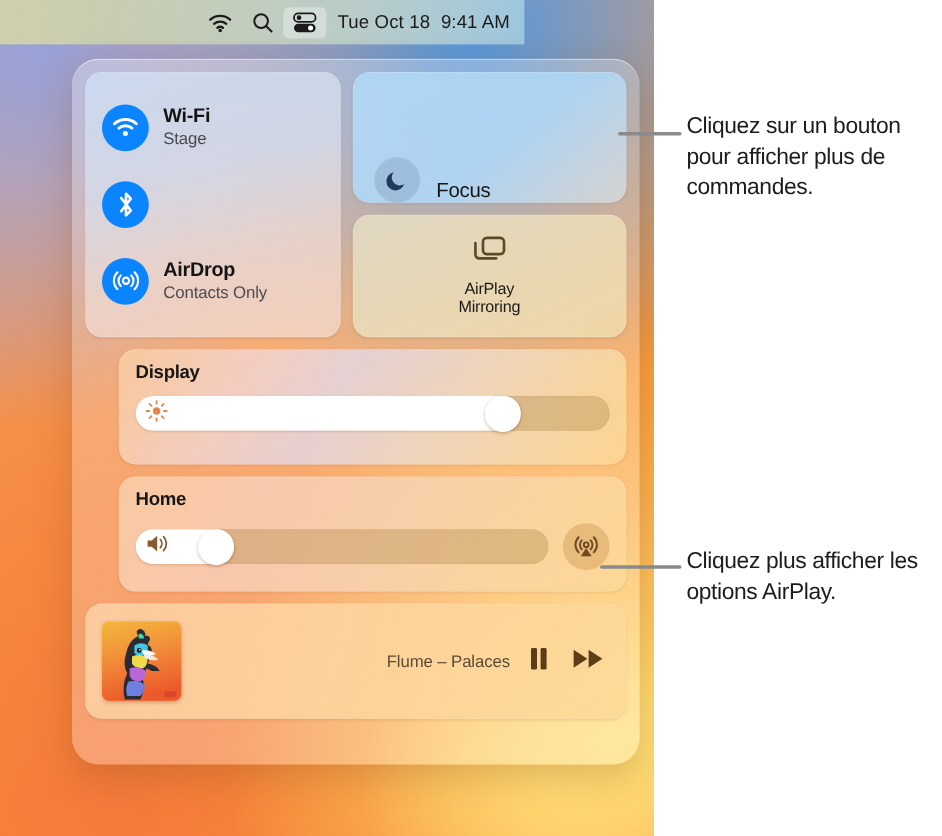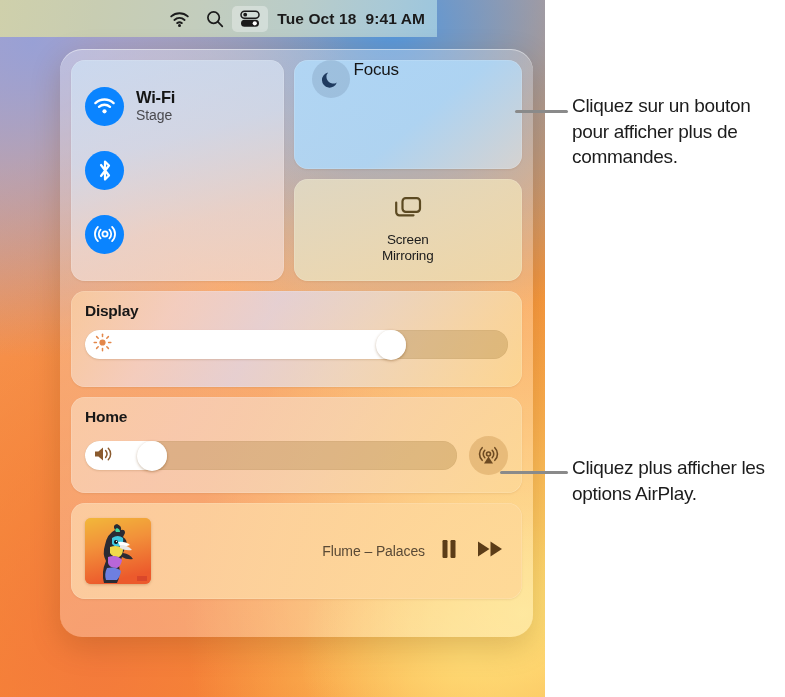--- a/index.html
+++ b/index.html
@@ -54,21 +54,20 @@
     position: absolute;
     left: 0; top: 0;
     width: 437px;
     height: 37px;
     background: linear-gradient(100deg, #cfd0ab 0%, #c8cdb2 22%, #c3cdbd 45%, #b9ccc9 68%, #a8c9d7 88%, #9cc6de 100%);
     display: flex;
     align-items: center;
     justify-content: flex-end;
     padding-right: 10px;
     box-sizing: border-box;
-    font-weight: bold;
   }
   .mb-item {
     display: flex;
     align-items: center;
     justify-content: center;
     height: 26px;
     padding: 0 8px;
     border-radius: 5px;
   }
   .mb-item.active {
@@ -158,22 +157,22 @@
   #right-col {
     width: 229px;
     display: flex;
     flex-direction: column;
     gap: 10px;
   }
   #focus-tile {
     height: 109px;
     background: linear-gradient(140deg, rgba(178,216,246,0.92) 0%, rgba(175,214,245,0.92) 55%, rgba(216,216,216,0.86) 100%);
     display: flex;
-    align-items: flex-start;
-    gap: 4px;
+    align-items: flex-end;
+    gap: 14px;
     padding-left: 18px;
     box-sizing: border-box;
   }
   #focus-circle {
     width: 38px; height: 38px;
     border-radius: 50%;
     background: rgba(120,150,180,0.33);
     display: flex;
     align-items: center;
     justify-content: center;
@@ -207,20 +206,21 @@
     text-align: center;
     line-height: 1.14;
     letter-spacing: -0.2px;
   }
 
   
   #display-module, #sound-module {
     height: 96px;
     padding: 11px 14px 0 14px;
     box-sizing: border-box;
+    margin-left: 28px;
   }
   #display-module {
     background: linear-gradient(120deg, rgba(250,205,160,0.85) 0%, rgba(243,212,205,0.82) 22%, rgba(226,216,232,0.80) 42%, rgba(236,219,205,0.82) 62%, rgba(253,216,148,0.86) 100%);
   }
   #sound-module {
     background: linear-gradient(120deg, rgba(250,206,170,0.88) 0%, rgba(248,206,182,0.85) 25%, rgba(247,211,176,0.85) 55%, rgba(253,216,150,0.88) 100%);
   }
   .module-title {
     font-size: 15.5px;
     font-weight: bold;
@@ -395,20 +395,24 @@
         <div class="conn-row">
           <div class="conn-icon">
             <svg width="24" height="24" viewBox="0 0 24 24">
               <circle cx="12" cy="12" r="2.6" fill="none" stroke="#ffffff" stroke-width="1.8"></circle>
               <path d="M7.6 16.4 A6.2 6.2 0 0 1 7.6 7.6" fill="none" stroke="#ffffff" stroke-width="1.8" stroke-linecap="round"></path>
               <path d="M16.4 7.6 A6.2 6.2 0 0 1 16.4 16.4" fill="none" stroke="#ffffff" stroke-width="1.8" stroke-linecap="round"></path>
               <path d="M4.9 19.1 A10 10 0 0 1 4.9 4.9" fill="none" stroke="#ffffff" stroke-width="1.8" stroke-linecap="round"></path>
               <path d="M19.1 4.9 A10 10 0 0 1 19.1 19.1" fill="none" stroke="#ffffff" stroke-width="1.8" stroke-linecap="round"></path>
             </svg>
           </div>
+          <div class="conn-text">
+            <span class="conn-title">AirDrop</span>
+            <span class="conn-sub">Contacts Only</span>
+          </div>
         </div>
       </div>
 
       <div id="right-col">
 
         <div class="module" id="focus-tile">
           <div id="focus-circle">
             <svg width="21" height="21" viewBox="0 0 21 21">
               <path d="M16.8 13.4 A7.6 7.6 0 1 1 8.1 3.6 A6.6 6.6 0 0 0 16.8 13.4 Z" fill="#1f3a5f"></path>
             </svg>
@@ -420,21 +424,21 @@
 
 
           <div class="module sq-tile" id="screen-mirroring-tile">
             <span>
               <svg width="30" height="26" viewBox="0 0 30 26">
                 <rect x="9.5" y="3.2" width="17.5" height="13.6" rx="3.2" fill="none" stroke="#5c4a22" stroke-width="2.2"></rect>
                 <path d="M20.5 20.3 H6.4 a3.2 3.2 0 0 1 -3.2 -3.2 V7.6" fill="none" stroke="#5c4a22" stroke-width="2.2" stroke-linecap="round" stroke-linejoin="round"></path>
               </svg>
             </span>
             <span class="tile-label">
-              <span>Screen</span><br><span>Mirroring</span>
+              <span>AirPlay</span><br><span>Mirroring</span>
             </span>
           </div>
         </div>
       </div>
     </div>
 
     <div class="module" id="display-module">
       <div class="module-title">Display</div>
       <div class="slider-row">
         <div class="slider-track" id="display-track">

